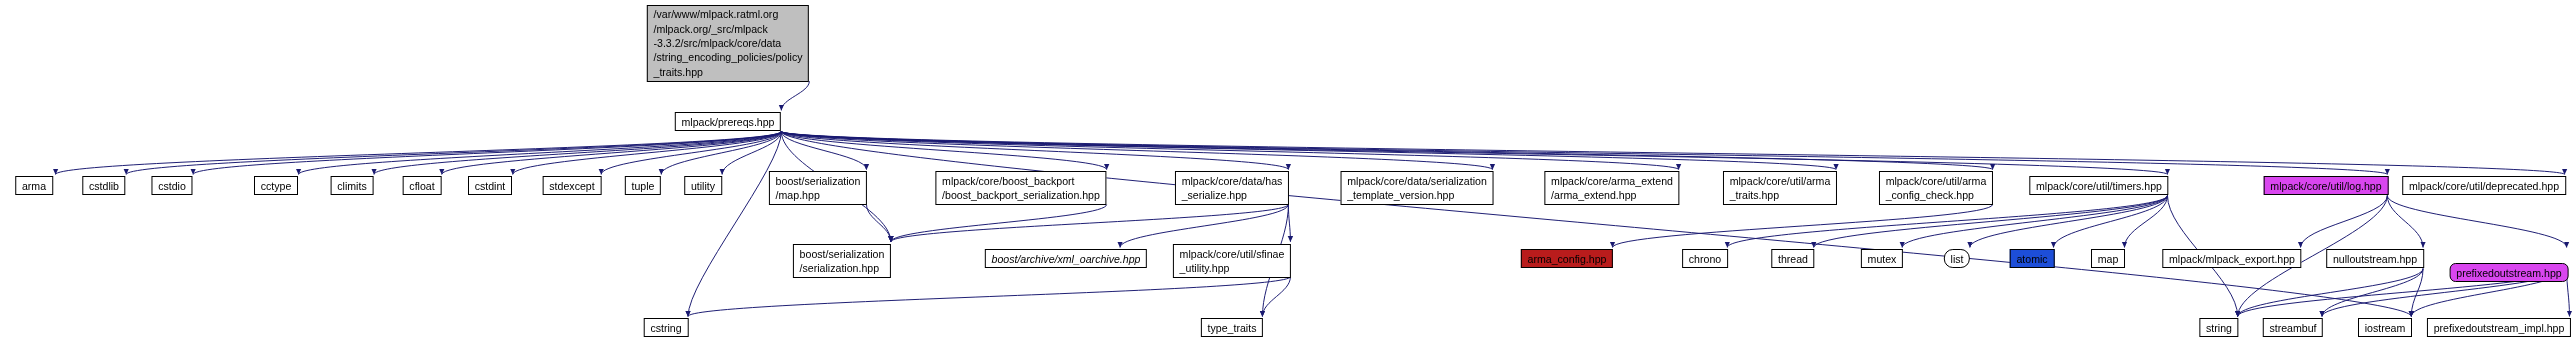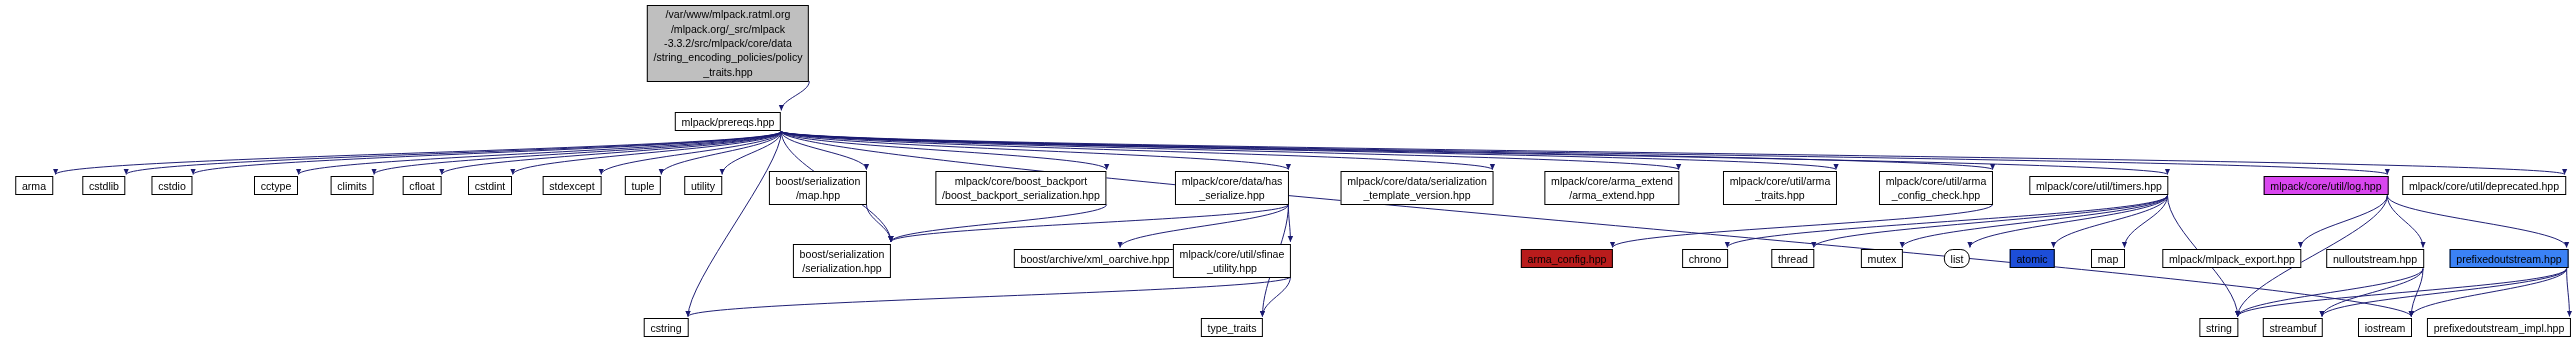--- a/index.html
+++ b/index.html
@@ -25,21 +25,20 @@
     position: absolute;
     transform: translateX(-50%);
     box-sizing: border-box;
     border: 0.8px solid #000000;
     background: #ffffff;
     color: #000000;
     font-size: 10.6px;
     line-height: 1.35;
     padding: 1.6px 5.7px;
     white-space: pre;
-    text-align: center;
   }
   .edge {
     fill: none;
     stroke: #191970;
     stroke-width: 1.2px;
   }
 </style>
 </head>
 <body>
 
@@ -131,33 +130,33 @@
 /arma_extend.hpp</div>
       <div class="node" style="left: 1780px; top: 171px; border-color: rgb(0, 0, 0); background: rgb(255, 255, 255);">mlpack/core/util/arma
 _traits.hpp</div>
       <div class="node" style="left: 1936px; top: 171px; border-color: rgb(0, 0, 0); background: rgb(255, 255, 255);">mlpack/core/util/arma
 _config_check.hpp</div>
       <div class="node" style="left: 2099px; top: 176px; border-color: rgb(0, 0, 0); background: rgb(255, 255, 255);">mlpack/core/util/timers.hpp</div>
       <div class="node" style="left: 2326px; top: 176px; border-color: rgb(0, 0, 0); background: #d946ef;">mlpack/core/util/log.hpp</div>
       <div class="node" style="left: 2484px; top: 176px; border-color: rgb(0, 0, 0); background: rgb(255, 255, 255);">mlpack/core/util/deprecated.hpp</div>
       <div class="node" style="left: 842px; top: 244px; border-color: rgb(0, 0, 0); background: rgb(255, 255, 255);">boost/serialization
 /serialization.hpp</div>
-      <div class="node" style="left: 1095px; top: 249px; border-color: rgb(0, 0, 0); background: rgb(255, 255, 255);">boost/archive/xml_oarchive.hpp</div>
+      <div class="node" style="left: 1066px; top: 249px; border-color: rgb(0, 0, 0); background: rgb(255, 255, 255); font-style: italic;">boost/archive/xml_oarchive.hpp</div>
       <div class="node" style="left: 1232px; top: 244px; border-color: rgb(0, 0, 0); background: rgb(255, 255, 255);">mlpack/core/util/sfinae
 _utility.hpp</div>
       <div class="node" style="left: 1567px; top: 249px; border-color: rgb(0, 0, 0); background: #b91c1c;">arma_config.hpp</div>
       <div class="node" style="left: 1705px; top: 249px; border-color: rgb(0, 0, 0); background: rgb(255, 255, 255);">chrono</div>
       <div class="node" style="left: 1793px; top: 249px; border-color: rgb(0, 0, 0); background: rgb(255, 255, 255);">thread</div>
       <div class="node" style="left: 1882px; top: 249px; border-color: rgb(0, 0, 0); background: rgb(255, 255, 255);">mutex</div>
       <div class="node" style="left: 1957px; top: 249px; border-color: rgb(0, 0, 0); background: rgb(255, 255, 255); border-radius: 9px;">list</div>
       <div class="node" style="left: 2032px; top: 249px; border-color: rgb(0, 0, 0); background: #1d4ed8;">atomic</div>
       <div class="node" style="left: 2108px; top: 249px; border-color: rgb(0, 0, 0); background: rgb(255, 255, 255);">map</div>
       <div class="node" style="left: 2232px; top: 249px; border-color: rgb(0, 0, 0); background: rgb(255, 255, 255);">mlpack/mlpack_export.hpp</div>
       <div class="node" style="left: 2375px; top: 249px; border-color: rgb(0, 0, 0); background: rgb(255, 255, 255);">nulloutstream.hpp</div>
-      <div class="node" style="left: 2509px; top: 249px; border-color: rgb(0, 0, 0); background: #3b82f6;">prefixedoutstream.hpp</div>
+      <div class="node" style="left: 2509px; top: 263px; border-color: rgb(0, 0, 0); background: #d946ef; border-radius: 6px;">prefixedoutstream.hpp</div>
       <div class="node" style="left: 666px; top: 318px; border-color: rgb(0, 0, 0); background: rgb(255, 255, 255);">cstring</div>
       <div class="node" style="left: 1232px; top: 318px; border-color: rgb(0, 0, 0); background: rgb(255, 255, 255);">type_traits</div>
       <div class="node" style="left: 2219px; top: 318px; border-color: rgb(0, 0, 0); background: rgb(255, 255, 255);">string</div>
       <div class="node" style="left: 2293px; top: 318px; border-color: rgb(0, 0, 0); background: rgb(255, 255, 255);">streambuf</div>
       <div class="node" style="left: 2385px; top: 318px; border-color: rgb(0, 0, 0); background: rgb(255, 255, 255);">iostream</div>
       <div class="node" style="left: 2499px; top: 318px; border-color: rgb(0, 0, 0); background: rgb(255, 255, 255);">prefixedoutstream_impl.hpp</div>
     </div>
 </div>
 
 

